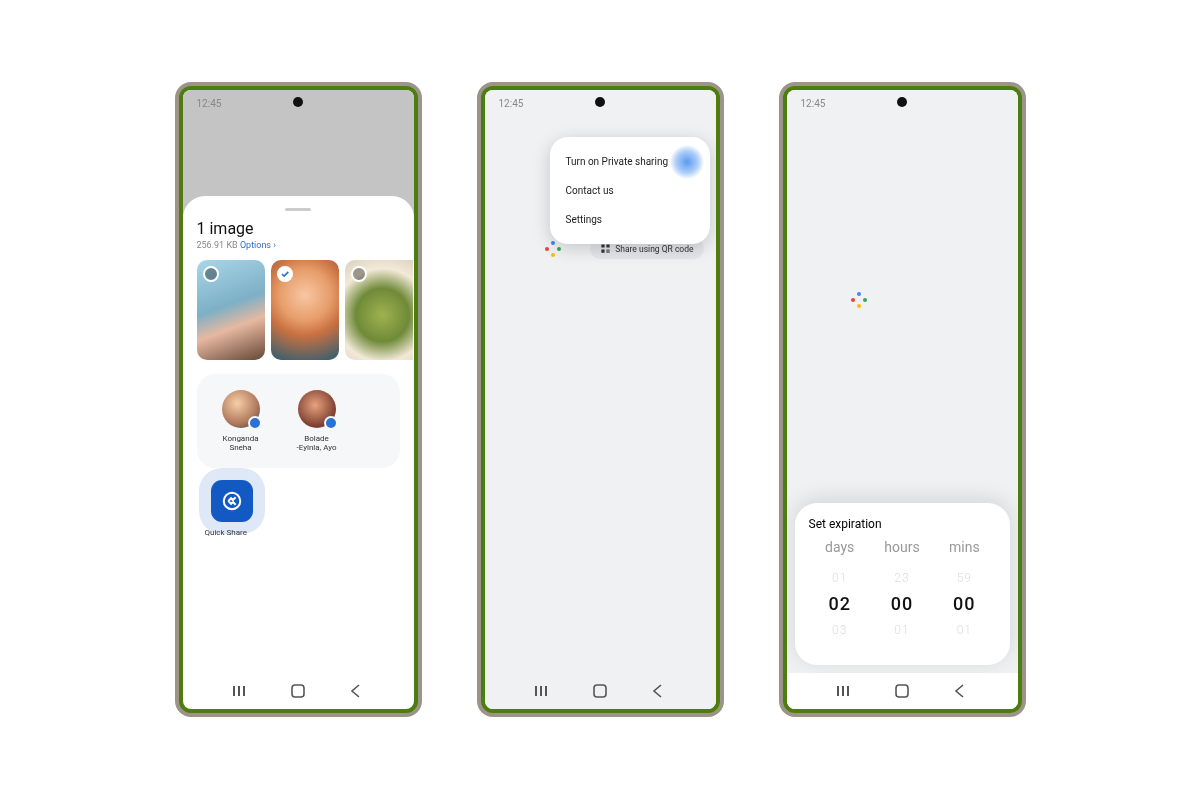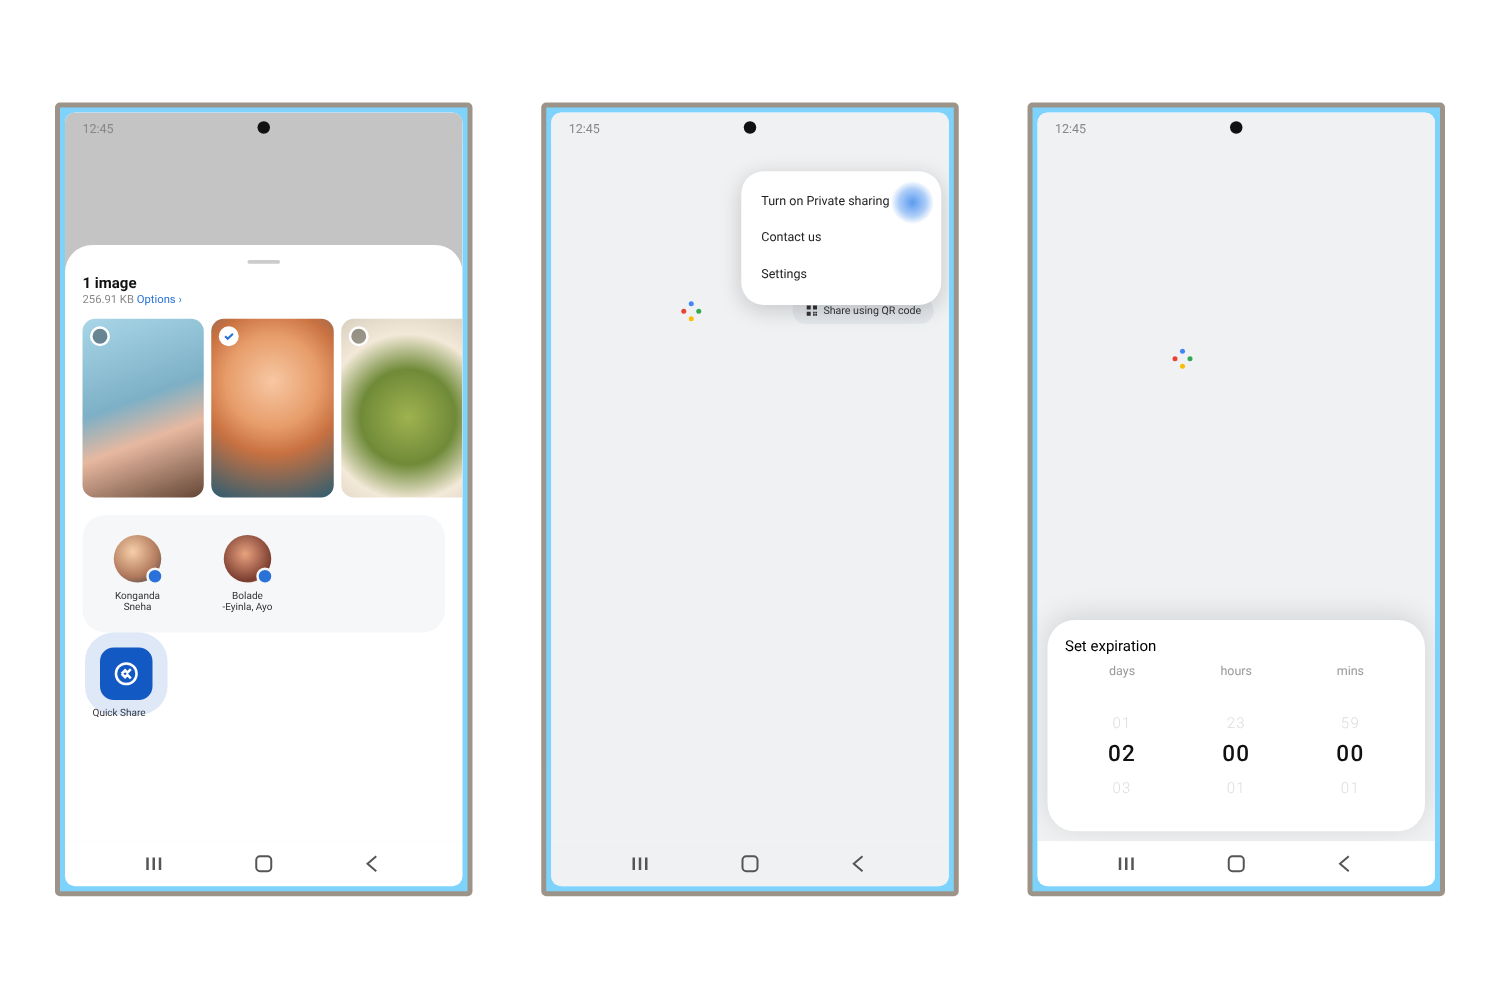--- a/index.html
+++ b/index.html
@@ -7,25 +7,25 @@
     width: 1200px;
     height: 799px;
     background: #fff;
     font-family: -apple-system, "Segoe UI", Roboto, Arial, sans-serif;
     display: flex;
     align-items: center;
     justify-content: center;
     gap: 55px;
   }
   .phone {
-    width: 334px;
+    width: 247px;
     height: 635px;
-    background: #7dd3fc;
+    background: #4d7c0f;
     border: 4px solid #9c9489;
-    border-radius: 4px;
+    border-radius: 16px;
     position: relative;
     overflow: hidden;
   }
   .phone-inner {
     position: absolute;
     inset: 4px;
     background: #fff;
     border-radius: 8px;
     overflow: hidden;
     display: flex;
@@ -64,41 +64,41 @@
 
   
   .p1-bg { position:absolute; inset:0; background:#c4c4c4; }
   .sheet1 {
     position:absolute; left:0; right:0; top:80px; bottom:0;
     background:#fff; border-radius:22px 22px 0 0;
     padding:12px 14px 8px;
     display:flex; flex-direction:column;
   }
   .sheet-handle { width:26px; height:3px; background:#ccc; border-radius:2px; margin:0 auto 8px; }
-  .p1-title { font-size:12px; font-weight:700; color:#111; }
+  .p1-title { font-size:16px; font-weight:400; color:#111; }
   .p1-sub { font-size:9px; color:#888; margin-top:2px; }
   .p1-sub .opt { color:#2b72d8; margin-left:0; }
   .thumbs { display:flex; gap:6px; margin-top:10px; }
   .thumb {
     flex:1; aspect-ratio: 0.68; border-radius:10px; position:relative; overflow:hidden;
   }
   .thumb .dot {
     position:absolute; top:6px; left:6px; width:16px; height:16px;
     border-radius:50%; background:rgba(0,0,0,.35); border:2px solid #fff;
     display:flex; align-items:center; justify-content:center;
   }
   .thumb .dot.checked { background:#fff; }
   .thumb .dot.checked svg { width:10px; height:10px; }
   .t1 { background: linear-gradient(160deg,#a9d6e8 0%,#7db0c6 45%,#e7b8a0 65%,#634636 100%); }
   .t2 { background: radial-gradient(circle at 50% 35%,#f7c7a3 0%,#e79d6a 35%,#c97141 55%,#2b5d72 100%); }
   .t3 { background: radial-gradient(circle at 55% 55%,#9fb24f 0%,#6f8a38 40%,#f3e9d8 70%,#d8cfbf 100%); border-radius:10px 0 0 10px; }
   .thumb:last-child { margin-right:-14px; }
   .contact-card {
     margin-top:14px; background:#f6f7f8; border-radius:18px;
-    padding:16px 10px; display:flex; gap:20px;
+    padding:16px 10px; display:flex; gap:8px;
   }
   .contact { flex:0 0 68px; text-align:center; font-size:8px; color:#333; position:relative; }
   .avatar {
     width:38px; height:38px; border-radius:50%; margin:0 auto 6px;
     background:#999; position:relative;
   }
   .avatar .badge {
     position:absolute; bottom:-2px; right:-2px; width:14px; height:14px;
     background:#2b72d8; border-radius:50%; border:2px solid #f6f7f8;
   }
@@ -186,21 +186,21 @@
 
   .picker {
     position:absolute; left:8px; right:8px; bottom:8px;
     background:#fff; border-radius:22px;
     box-shadow:0 -4px 22px rgba(0,0,0,.12);
     padding:14px 14px 10px;
   }
   .picker-title { font-size:12px; font-weight:400; margin-bottom:8px; }
   .picker-cols { display:flex; justify-content:space-around; text-align:center; }
   .picker-col { flex:1; }
-  .picker-label { font-size:10px; color:#999; margin-bottom:22px; }
+  .picker-label { font-size:14px; color:#999; margin-bottom:10px; }
   .picker-val { font-size:12px; color:#ddd; line-height:26px; letter-spacing:1px; font-weight:300; }
   .picker-val.sel { font-size:18px; color:#111; font-weight:500; }
   .picker-actions { display:flex; margin-top:12px; border-top:none; }
   .picker-btn { flex:1; text-align:center; font-size:12px; font-weight:600; padding:10px 0; color:#111; }
   .picker-divider-v { width:1px; background:#eee; }
 
   .icon-svg { display:block; }
 </style>
 </head>
 <body>

